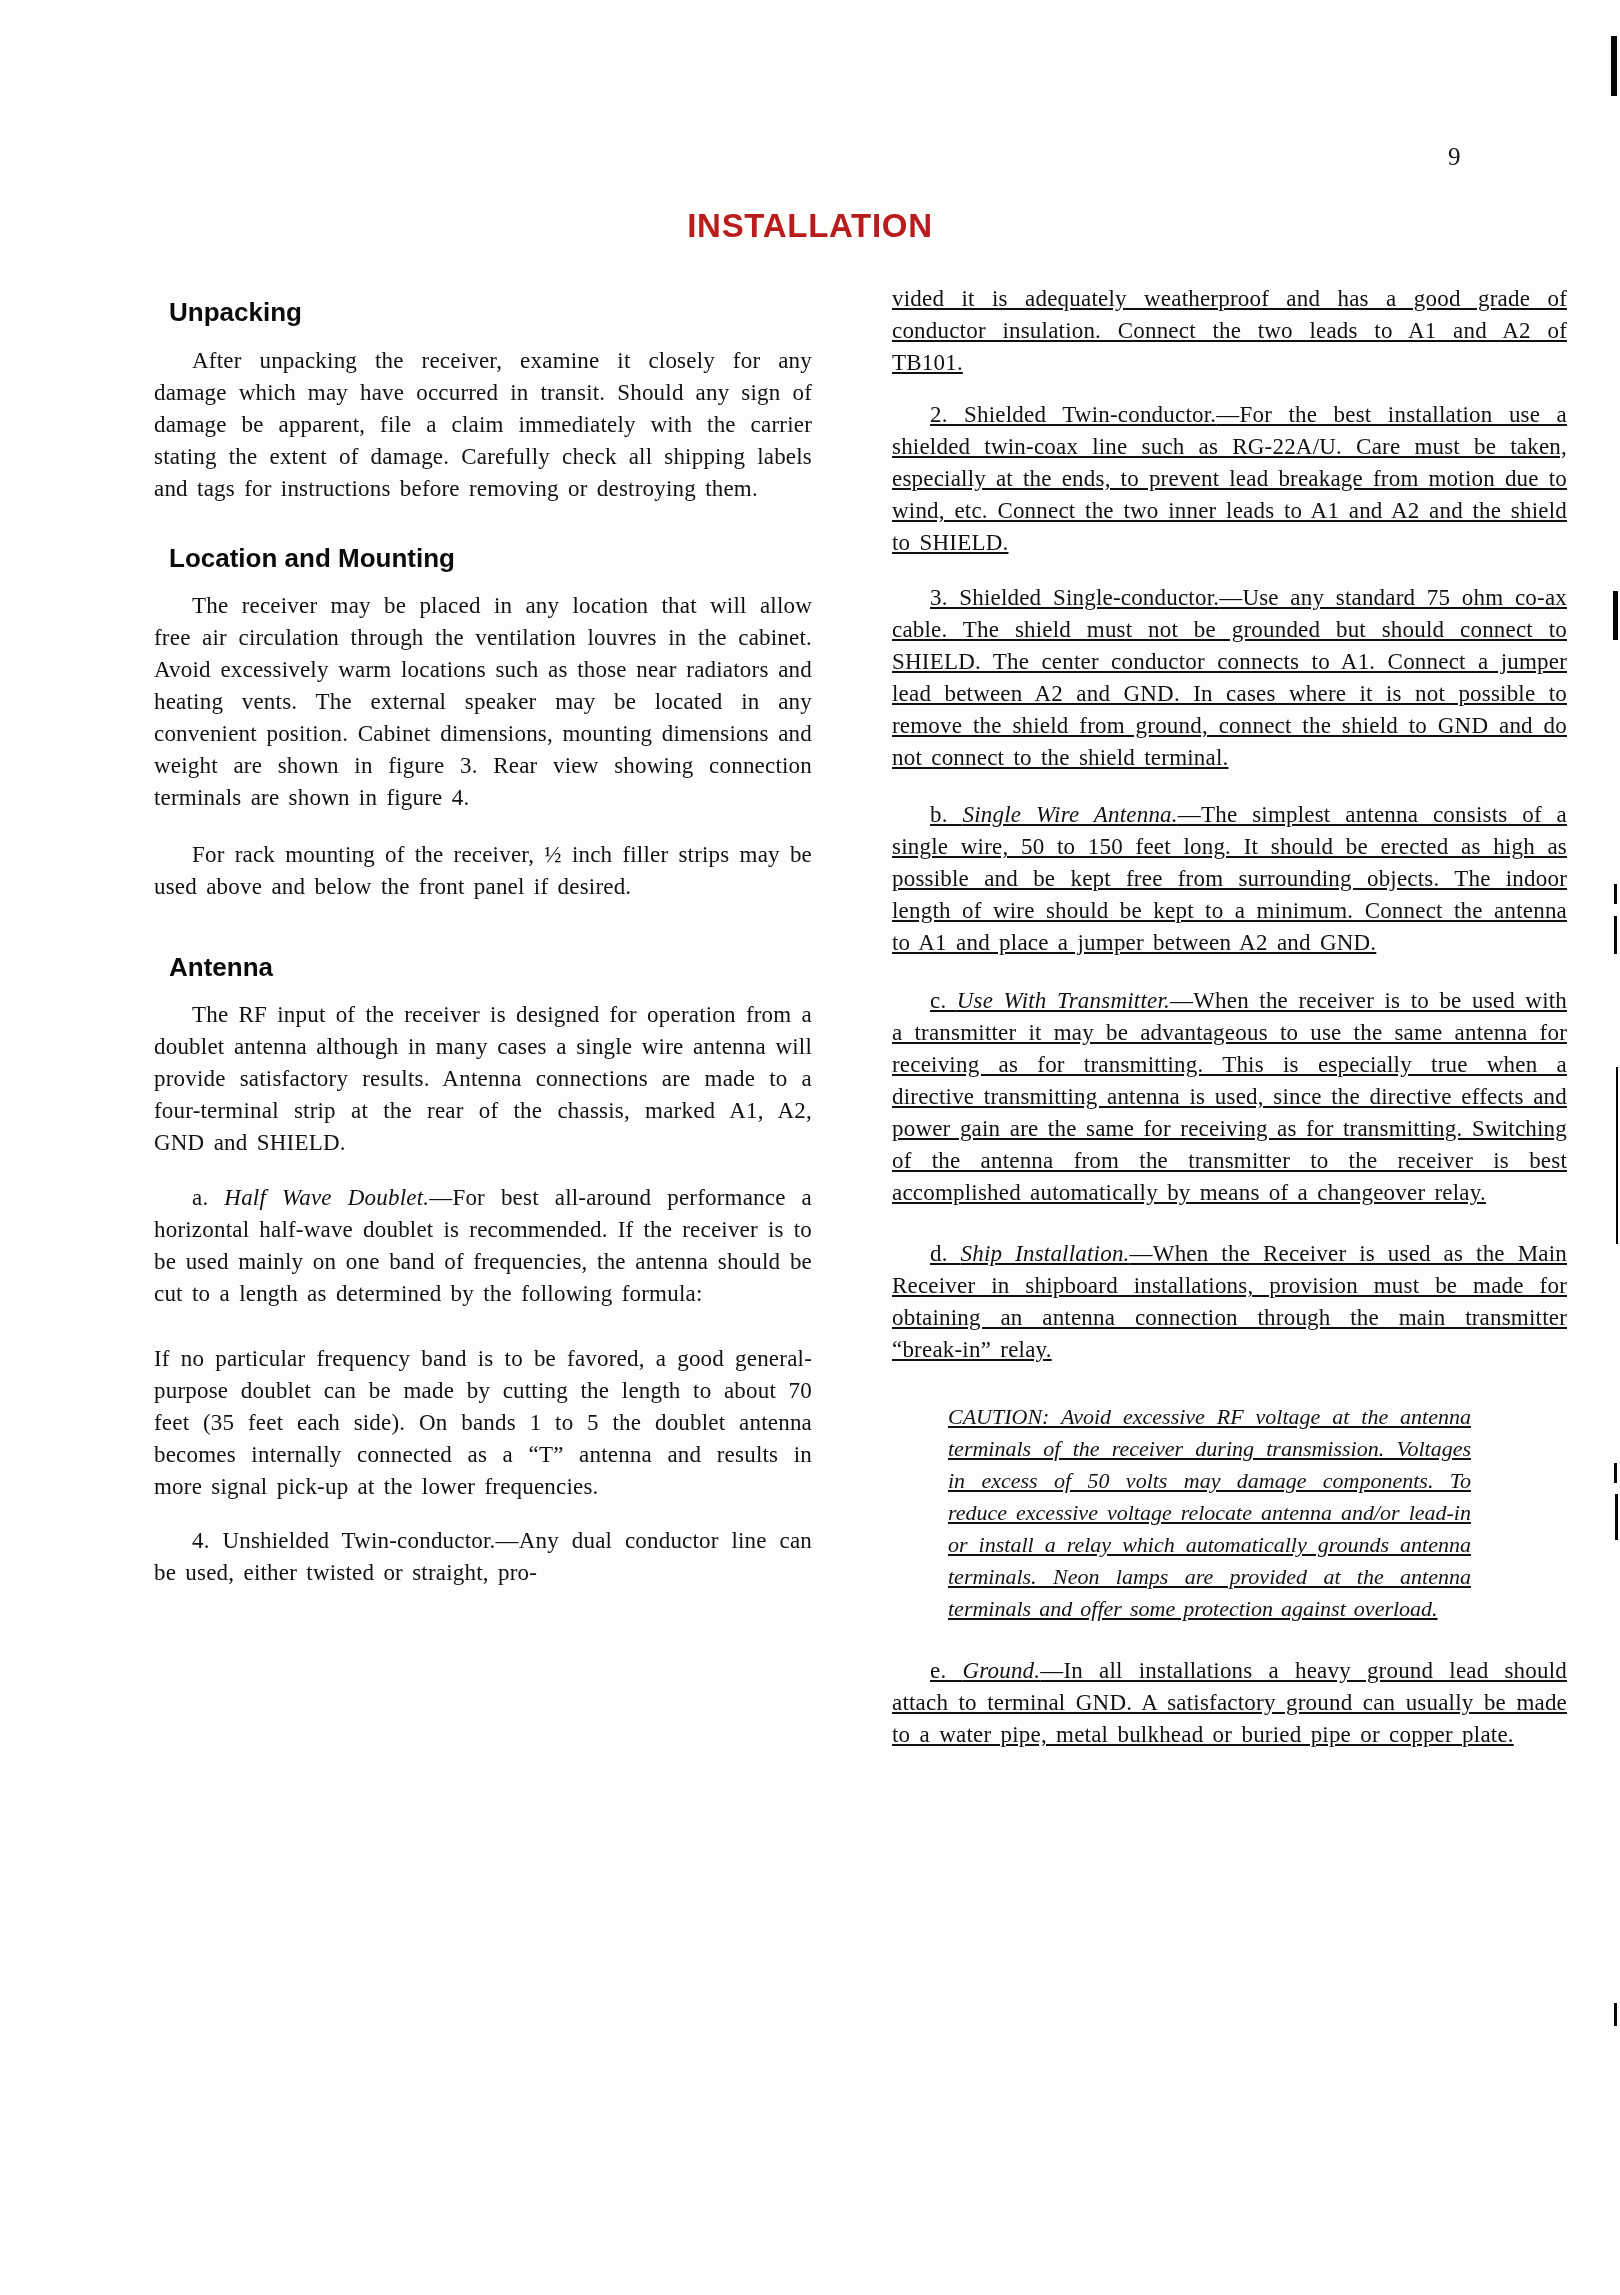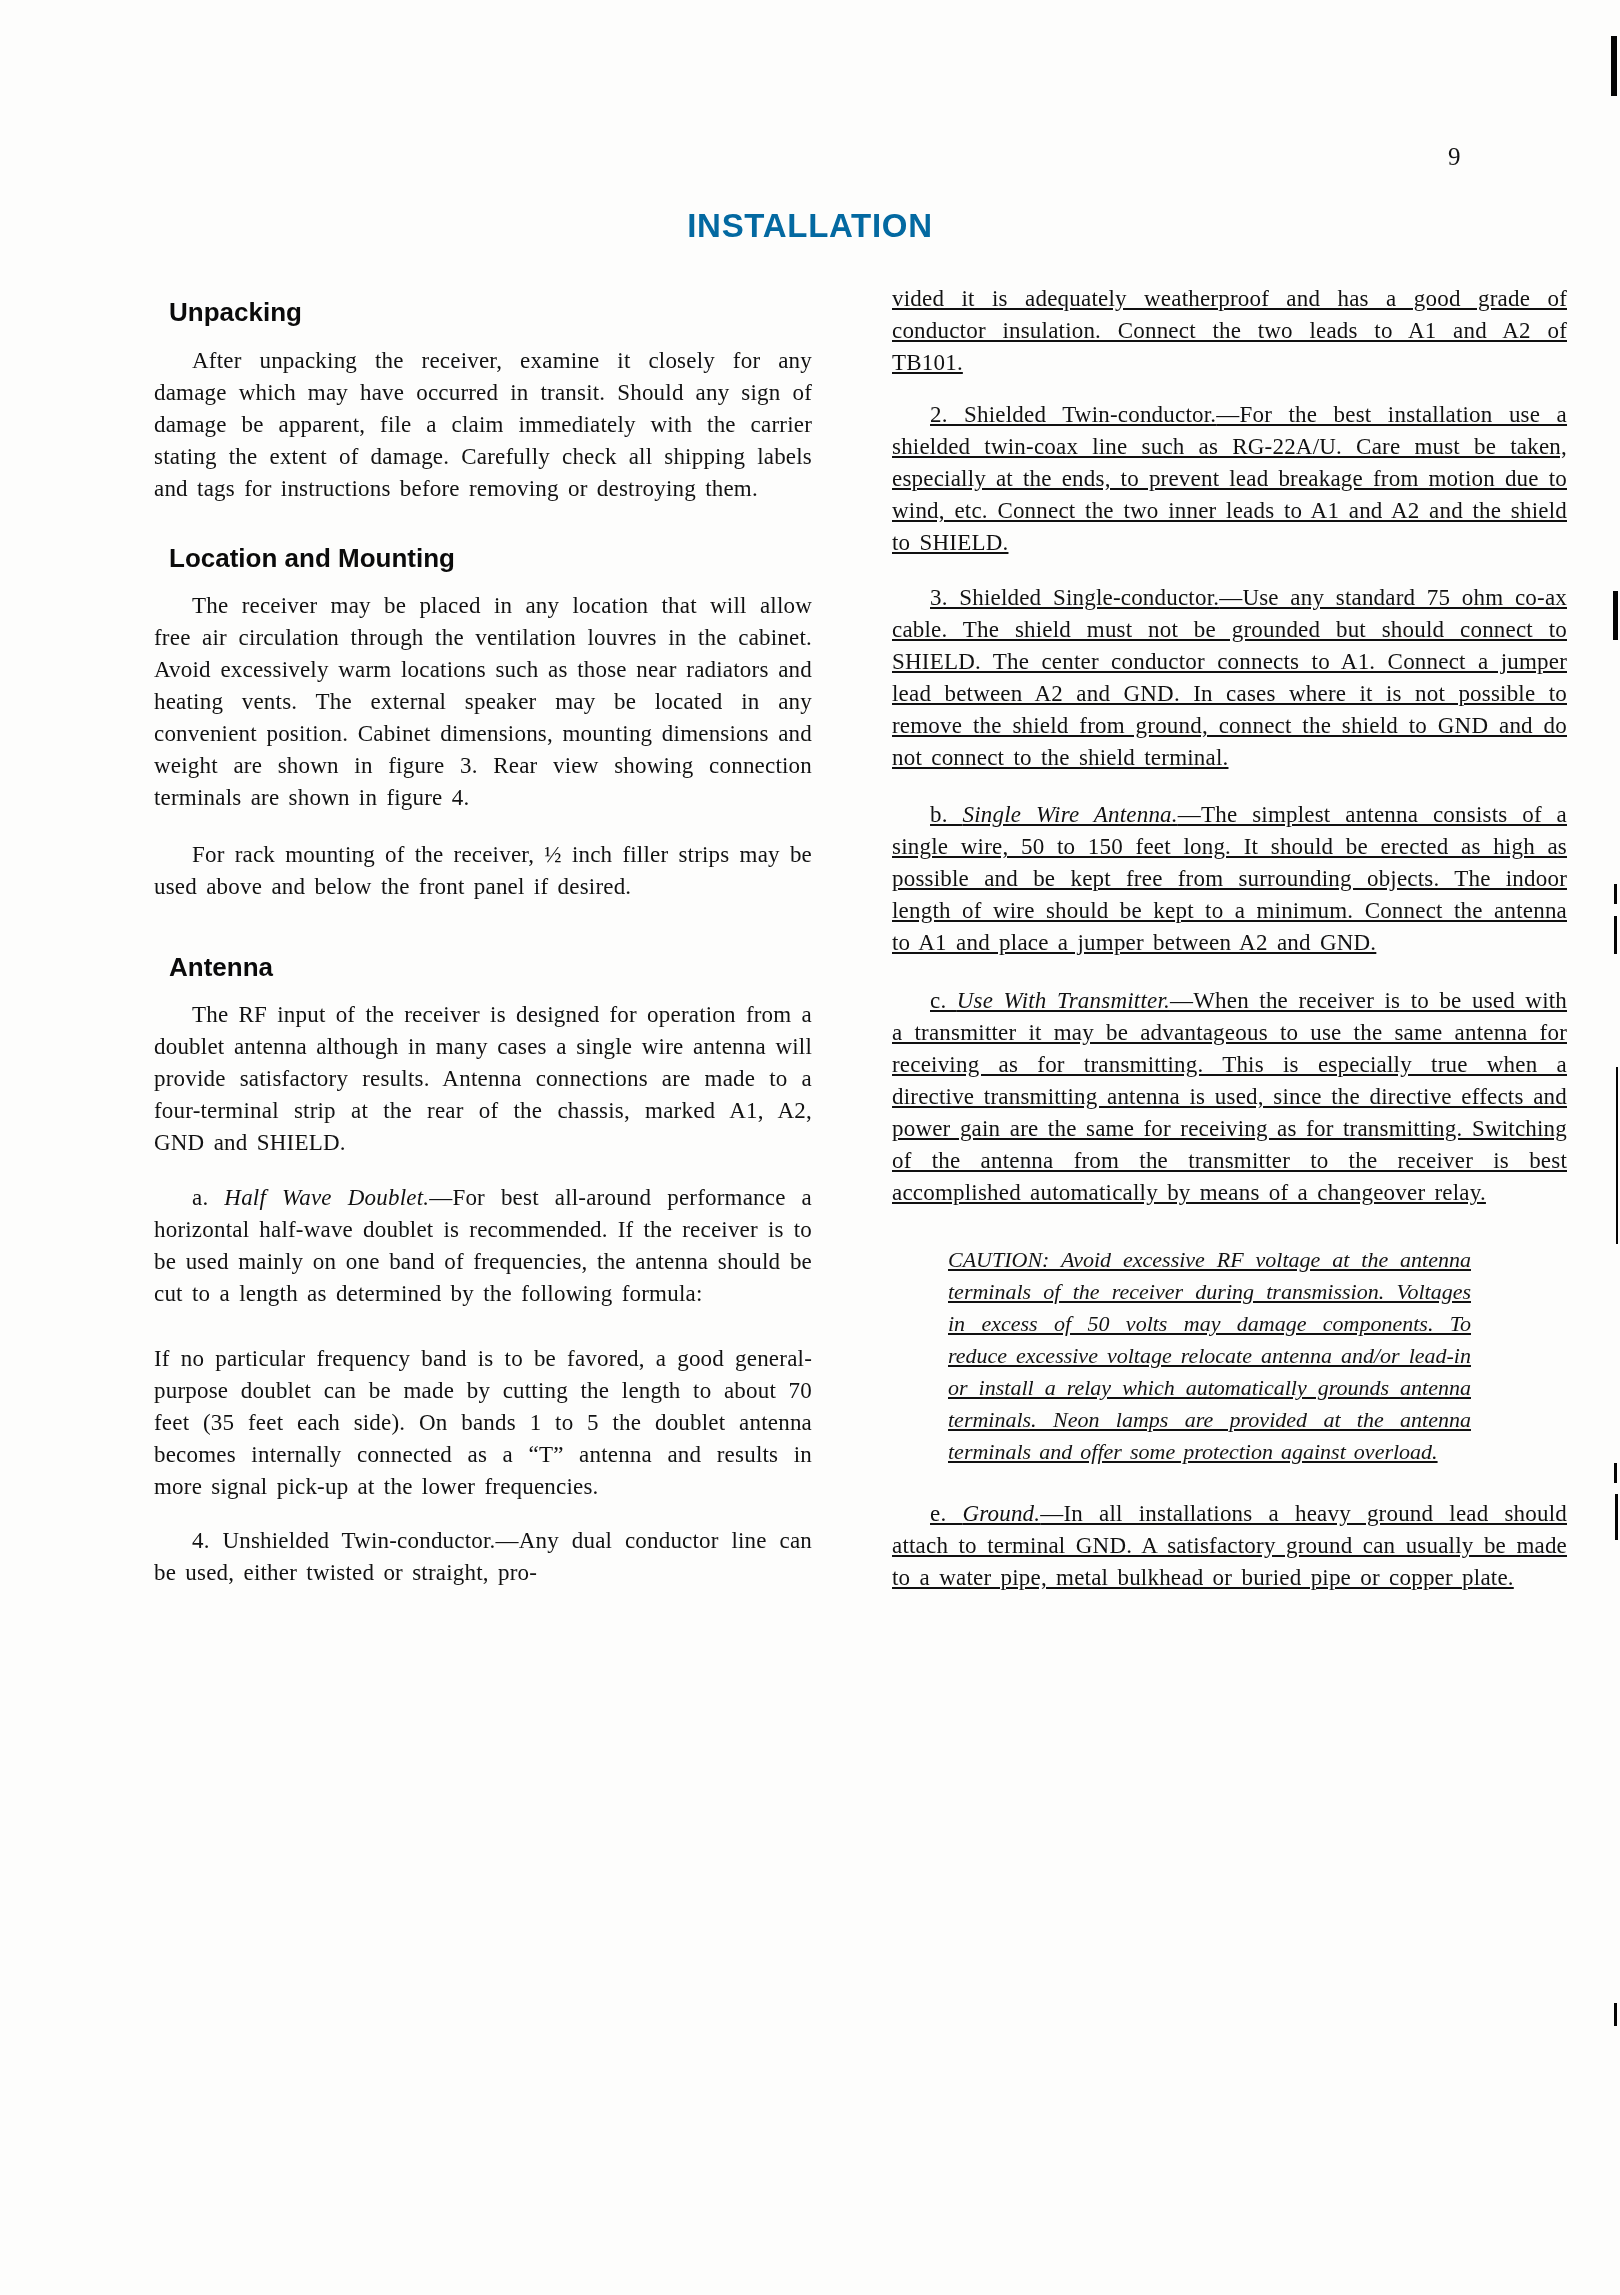--- a/index.html
+++ b/index.html
@@ -27,21 +27,21 @@
     position: absolute;
     left: 0;
     top: 207px;
     width: 100%;
     margin: 0;
     text-align: center;
     font-family: "Liberation Sans", sans-serif;
     font-weight: bold;
     font-size: 33px;
     letter-spacing: 0.7px;
-    color: #0369a1;
+    color: #b91c1c;
   }
   .col {
     position: absolute;
     top: 281px;
   }
   .col-left  { left: 154px;  width: 658px; }
   .col-right { left: 892px; width: 675px; text-decoration: underline; }
   h2.sect {
     margin: 15px;
     font-family: "Liberation Sans", sans-serif;
@@ -130,20 +130,21 @@
     <p class="body"><span>vided it is adequately weatherproof and has a good grade of conductor insulation. Connect the two leads to A1 and A2 of TB101.</span></p>
 
     <p class="body ind" style="margin-top:19.6px"><span>2. Shielded Twin-conductor.</span><span>—For the best installation use a shielded twin-coax line such as RG-22A/U. Care must be taken, especially at the ends, to prevent lead breakage from motion due to wind, etc. Connect the two inner leads to A1 and A2 and the shield to SHIELD.</span></p>
 
     <p class="body ind" style="margin-top:23.6px"><span>3. Shielded Single-conductor.</span><span>—Use any standard 75 ohm co-ax cable. The shield must not be grounded but should connect to SHIELD. The center conductor connects to A1. Connect a jumper lead between A2 and GND. In cases where it is not possible to remove the shield from ground, connect the shield to GND and do not connect to the shield terminal.</span></p>
 
     <p class="body ind" style="margin-top:25px"><span>b. </span><span class="em-lead">Single Wire Antenna.</span><span>—The simplest antenna consists of a single wire, 50 to 150 feet long. It should be erected as high as possible and be kept free from surrounding objects. The indoor length of wire should be kept to a minimum. Connect the antenna to A1 and place a jumper between A2 and GND.</span></p>
 
     <p class="body ind" style="margin-top:26px"><span>c. </span><span class="em-lead">Use With Transmitter.</span><span>—When the receiver is to be used with a transmitter it may be advantageous to use the same antenna for receiving as for transmitting. This is especially true when a directive transmitting antenna is used, since the directive effects and power gain are the same for receiving as for transmitting. Switching of the antenna from the transmitter to the receiver is best accomplished automatically by means of a changeover relay.</span></p>
 
+    <p class="body ind" style="margin-top:29px"><span>d. </span><span class="em-lead">Ship Installation.</span><span>—When the Receiver is used as the Main Receiver in shipboard installations, provision must be made for obtaining an antenna connection through the main transmitter “break-in” relay.</span></p>
 
     <p class="caution">CAUTION: Avoid excessive RF voltage at the antenna terminals of the receiver during transmission. Voltages in excess of 50 volts may damage components. To reduce excessive voltage relocate antenna and/or lead-in or install a relay which automatically grounds antenna terminals. Neon lamps are provided at the antenna terminals and offer some protection against overload.</p>
 
     <p class="body ind" style="margin-top:30px"><span>e. </span><span class="em-lead">Ground.</span><span>—In all installations a heavy ground lead should attach to terminal GND. A satisfactory ground can usually be made to a water pipe, metal bulkhead or buried pipe or copper plate.</span></p>
 
   </div>
 
   <div class="mark" style="left:1611px; top:36px;  width:5.9px; height:60px;"></div>
   <div class="mark" style="left:1613px; top:591px; width:5.2px; height:49px;"></div>
   <div class="mark" style="left:1614px; top:884px; width:3.3px; height:19.6px;"></div>

